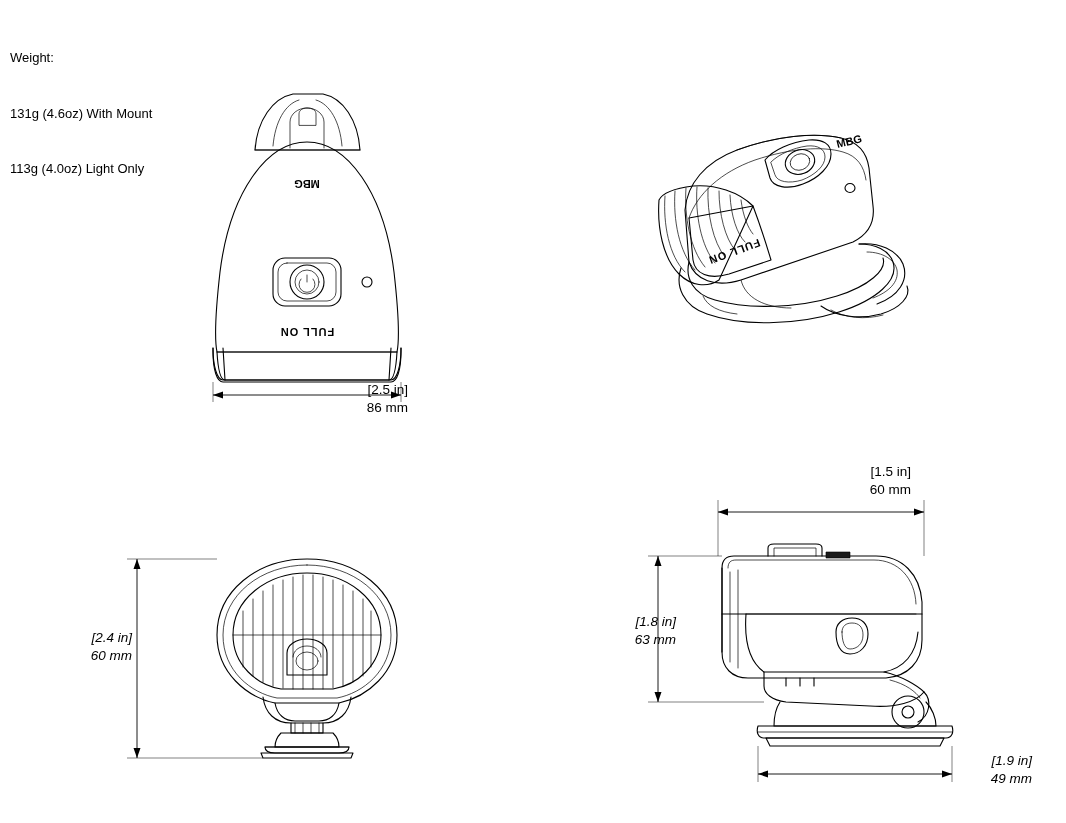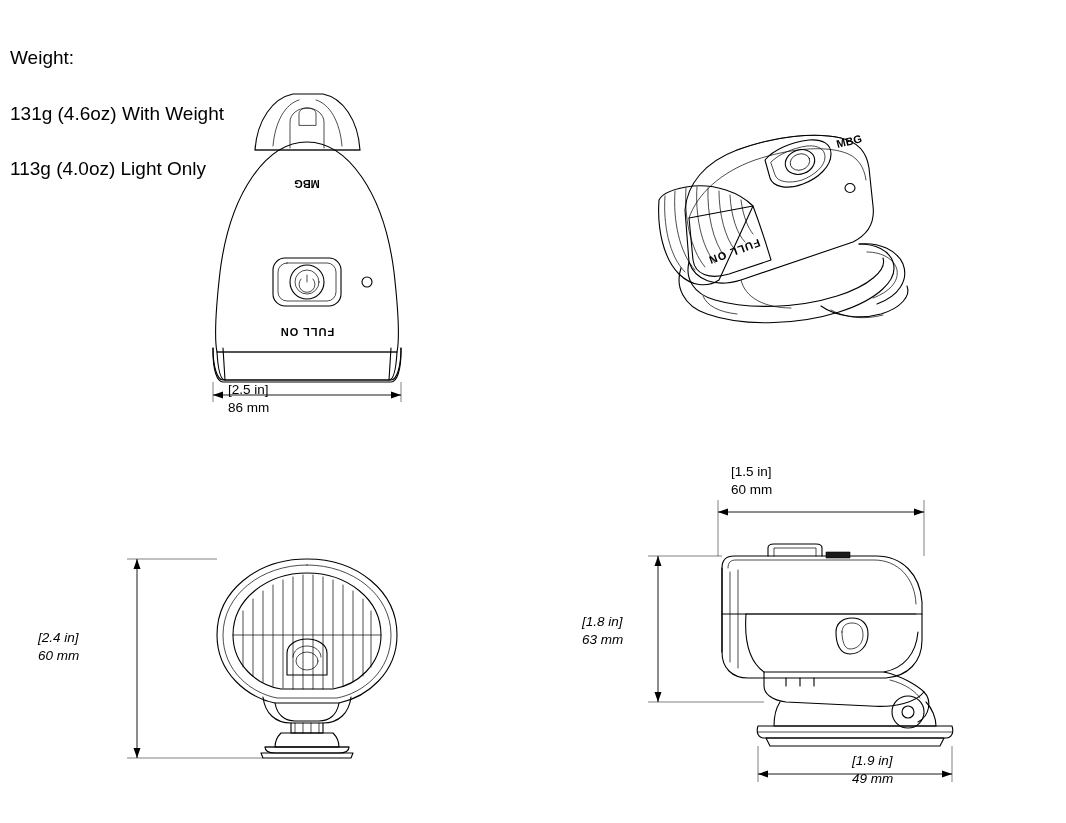--- a/index.html
+++ b/index.html
@@ -17,32 +17,32 @@
   }
   .spec-sheet {
     position: absolute;
     inset: 0;
   }
   
   .weight-block {
     position: absolute;
     left: 10px;
     top: 12px;
-    font-size: 19px;
+    font-size: 13px;
     line-height: 18.5px;
     white-space: pre;
   }
   .weight-block div { white-space: nowrap; }
 
   
   .dim-label {
     position: absolute;
     font-size: 13.5px;
     line-height: 17.5px;
-    text-align: left;
+    text-align: right;
     white-space: nowrap;
   }
 
   
   .view {
     position: absolute;
   }
   .view svg { display: block; overflow: visible; }
 
   .ln { fill: none; stroke: #000; stroke-width: 1.1; stroke-linejoin: round; stroke-linecap: round; }
@@ -56,21 +56,21 @@
     fill: #000;
   }
 </style>
 </head>
 <body>
 
 <div class="spec-sheet">
 
   <div class="weight-block">
     <div>Weight:</div>
-    <div>131g (4.6oz) With Weight</div>
+    <div>131g (4.6oz) With Mount</div>
     <div>113g (4.0oz) Light Only</div>
   </div>
 
   <div class="view" style="left:195px; top:80px; width:250px; height:340px;">
     <svg width="250" height="340" viewBox="0 0 250 340">
 
       <path class="ln" d="M60 70 C62 40 78 18 98 14 L128 14 C148 18 163 40 165 70 Z"></path>
       <path class="ln-thin" d="M78 66 C80 42 90 24 104 20"></path>
       <path class="ln-thin" d="M147 66 C145 42 135 24 121 20"></path>
       <path class="ln-thin" d="M95 68 L95 42 C95 34 103 28 112 28 C121 28 129 34 129 42 L129 68"></path>

